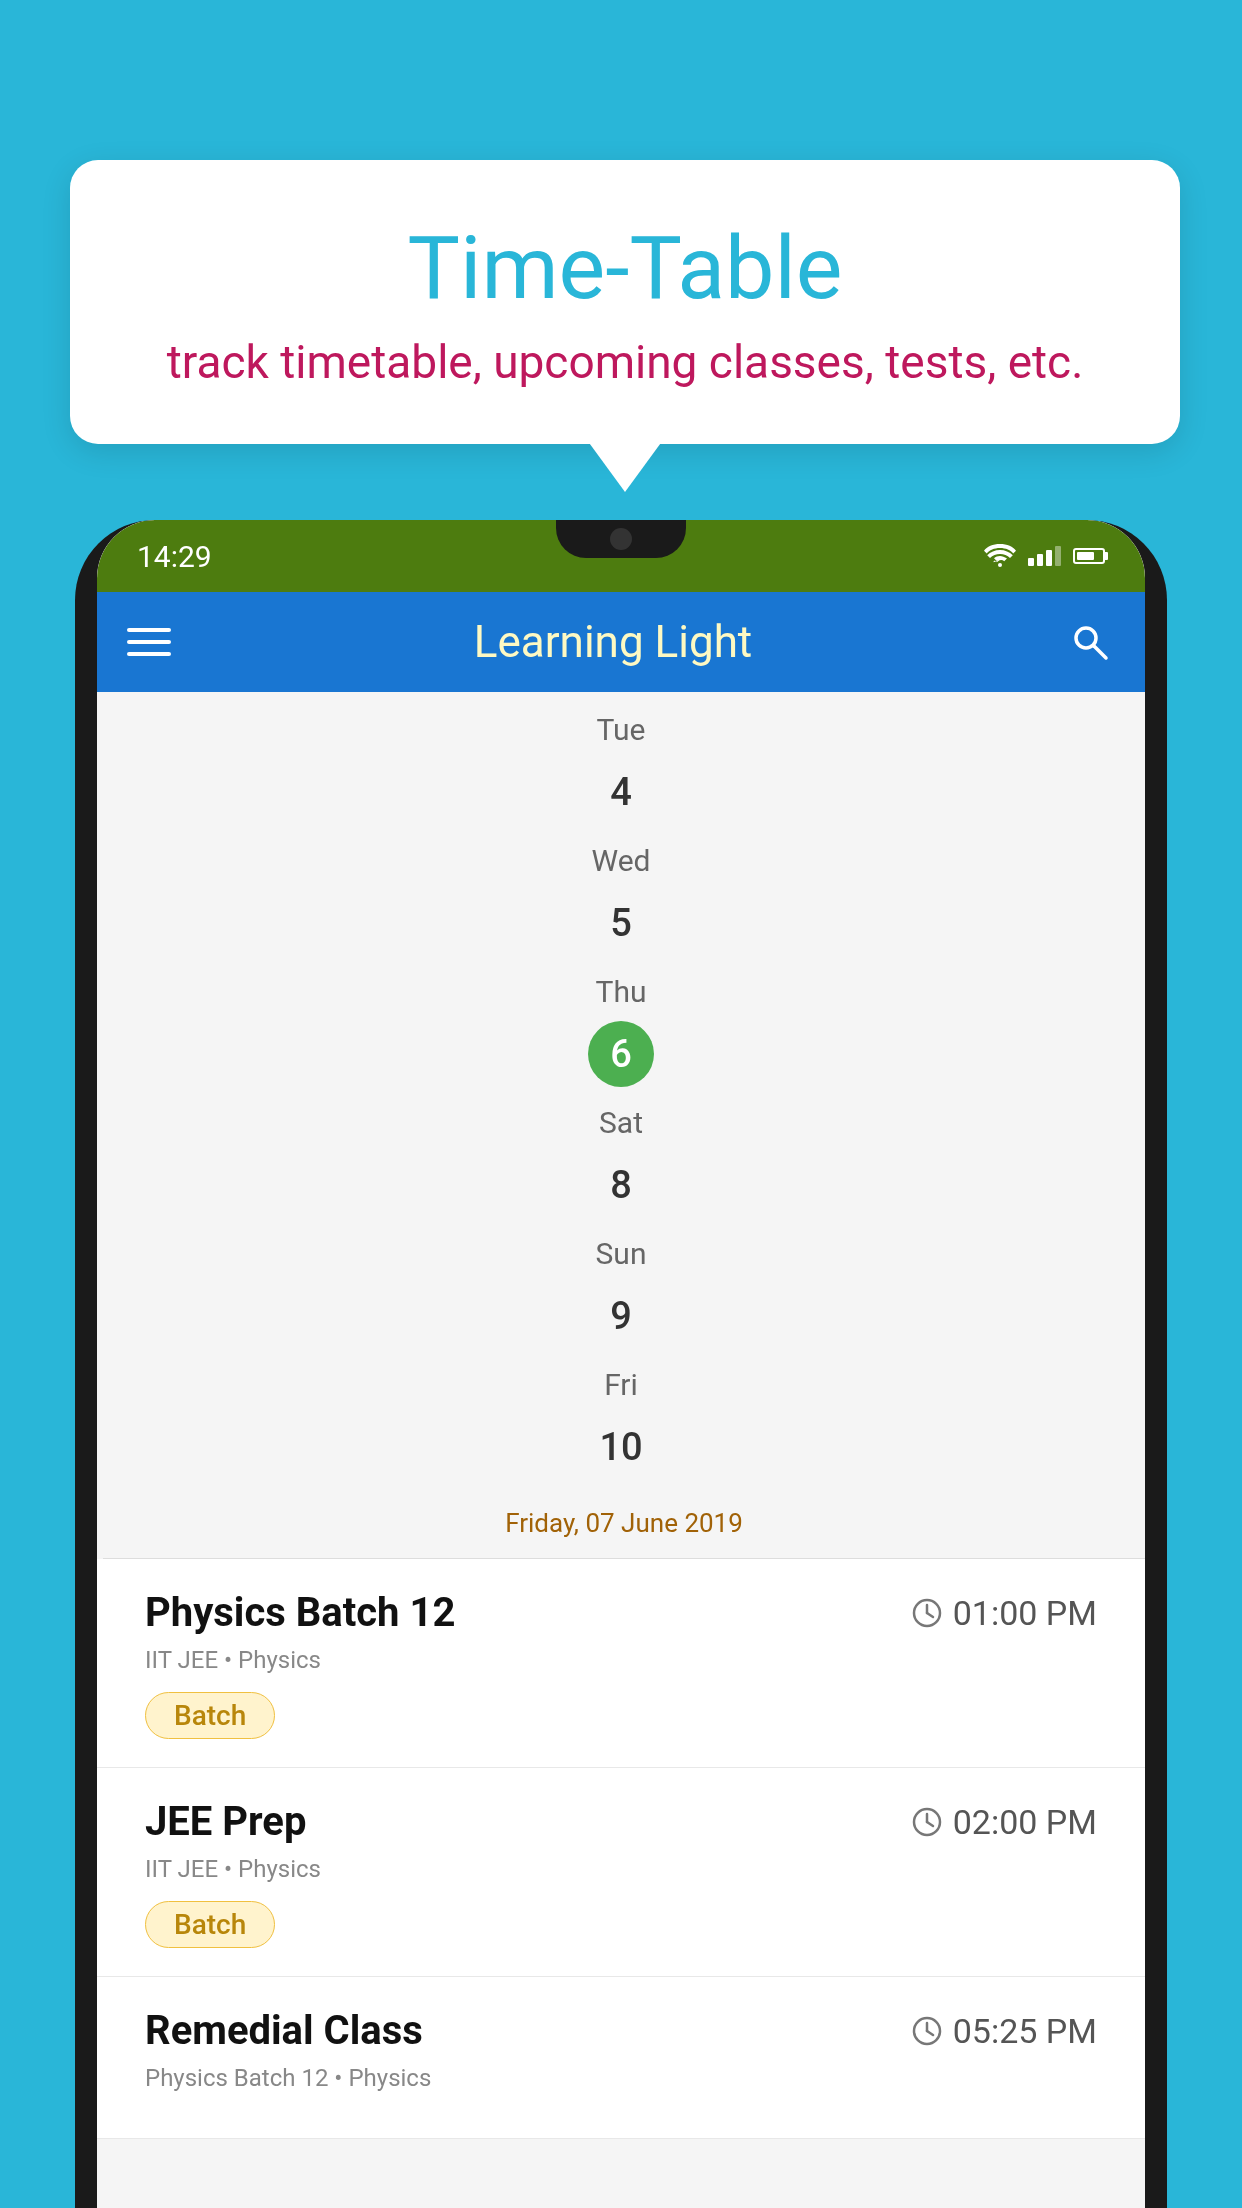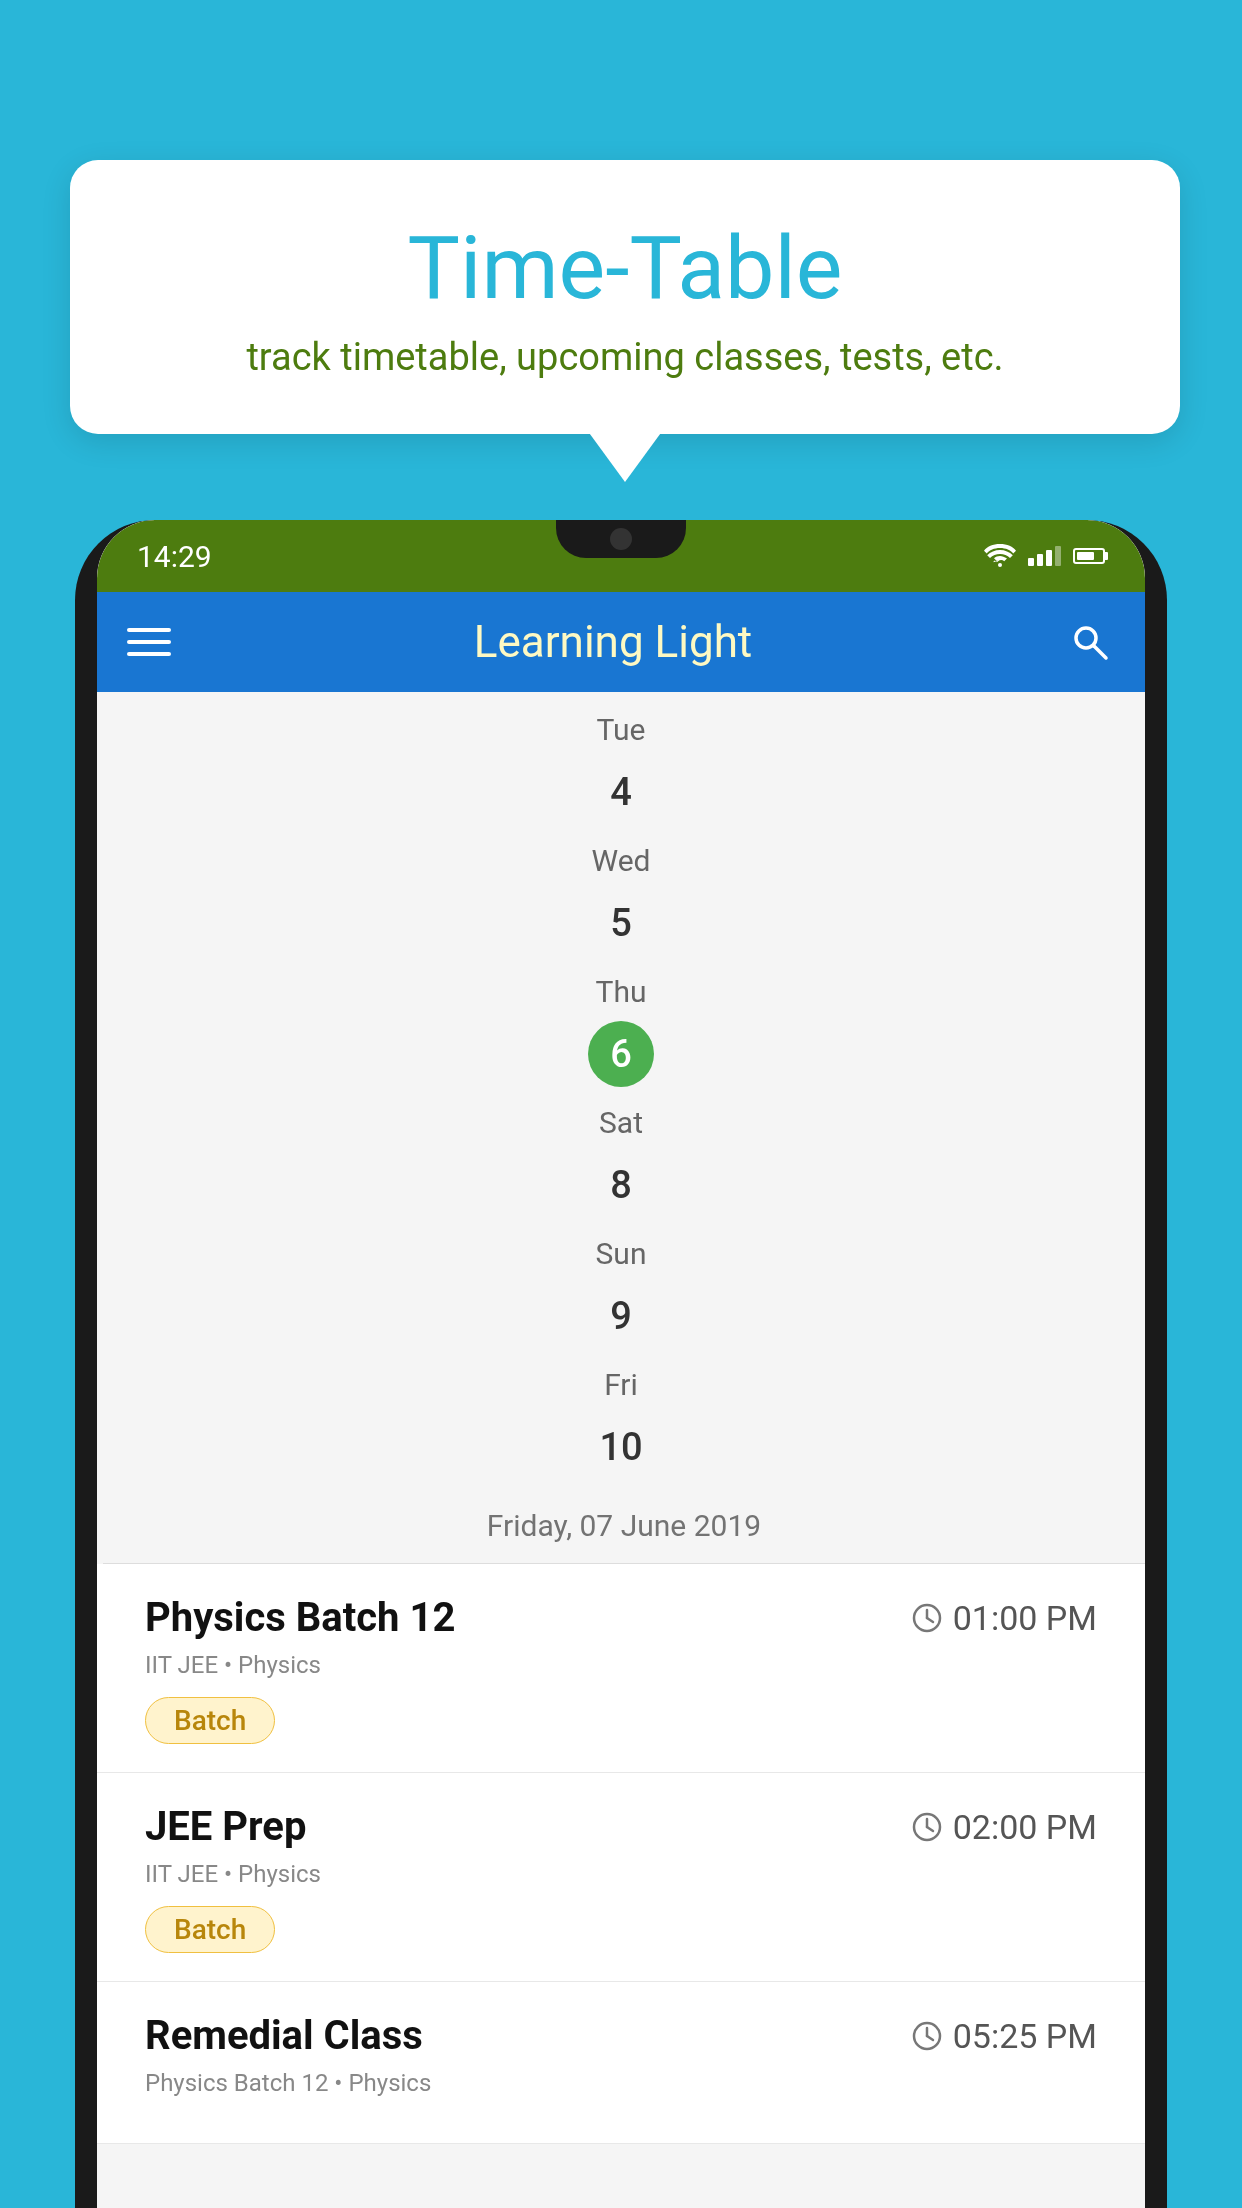--- a/index.html
+++ b/index.html
@@ -40,22 +40,22 @@
 
     .speech-bubble-title {
       font-size: 88px;
       font-weight: 400;
       color: #29B6D8;
       line-height: 1.1;
       margin-bottom: 18px;
     }
 
     .speech-bubble-subtitle {
-      font-size: 38px;
-      color: #4d7c0f;
+      font-size: 46px;
+      color: #be185d;
       font-weight: 400;
     }
 
     
     .phone-frame {
       position: absolute;
       top: 520px;
       left: 75px;
       right: 75px;
       bottom: 0;
@@ -196,22 +196,22 @@
       color: white;
     }
 
     .day-number.selected {
       background: #1976D2;
       color: white;
     }
 
     .selected-date-label {
       text-align: center;
-      font-size: 30px;
-      color: #737373;
+      font-size: 26px;
+      color: #a16207;
       padding: 10px 0 20px;
       background: #f5f5f5;
       border-bottom: 1px solid #ddd;
       margin-left: 6px;
     }
 
     
     .schedule-list {
       background: white;
       overflow-y: auto;

